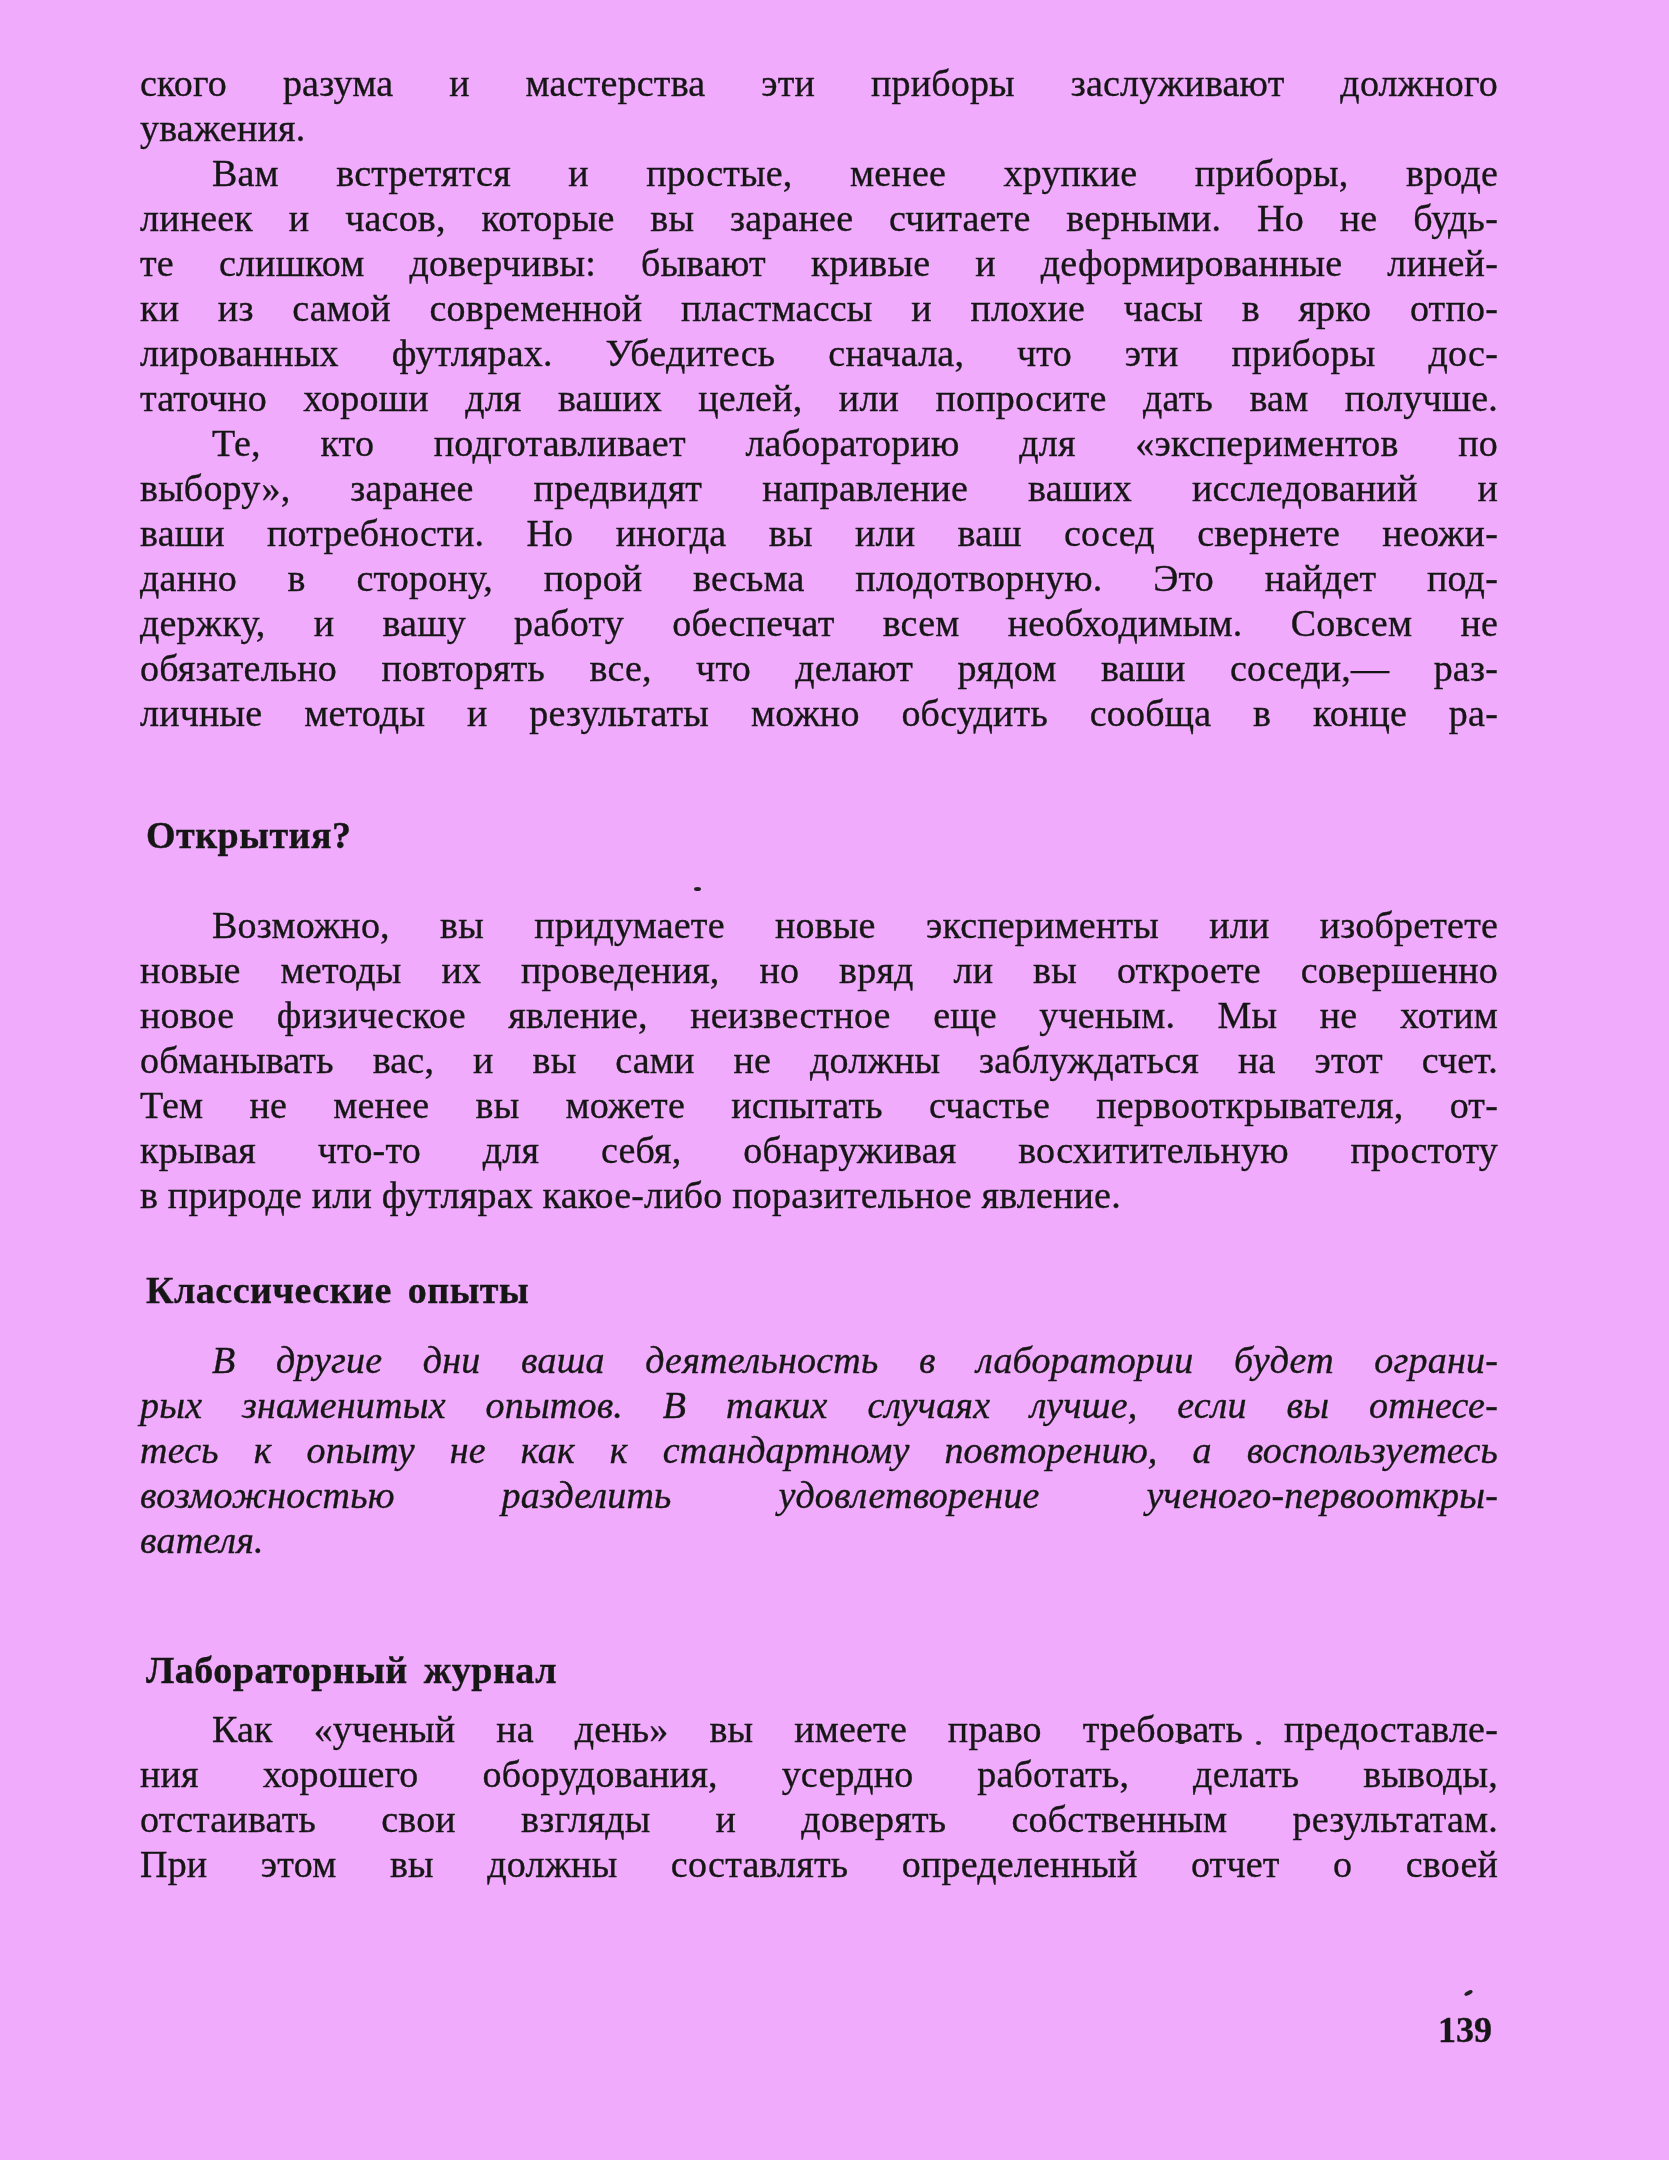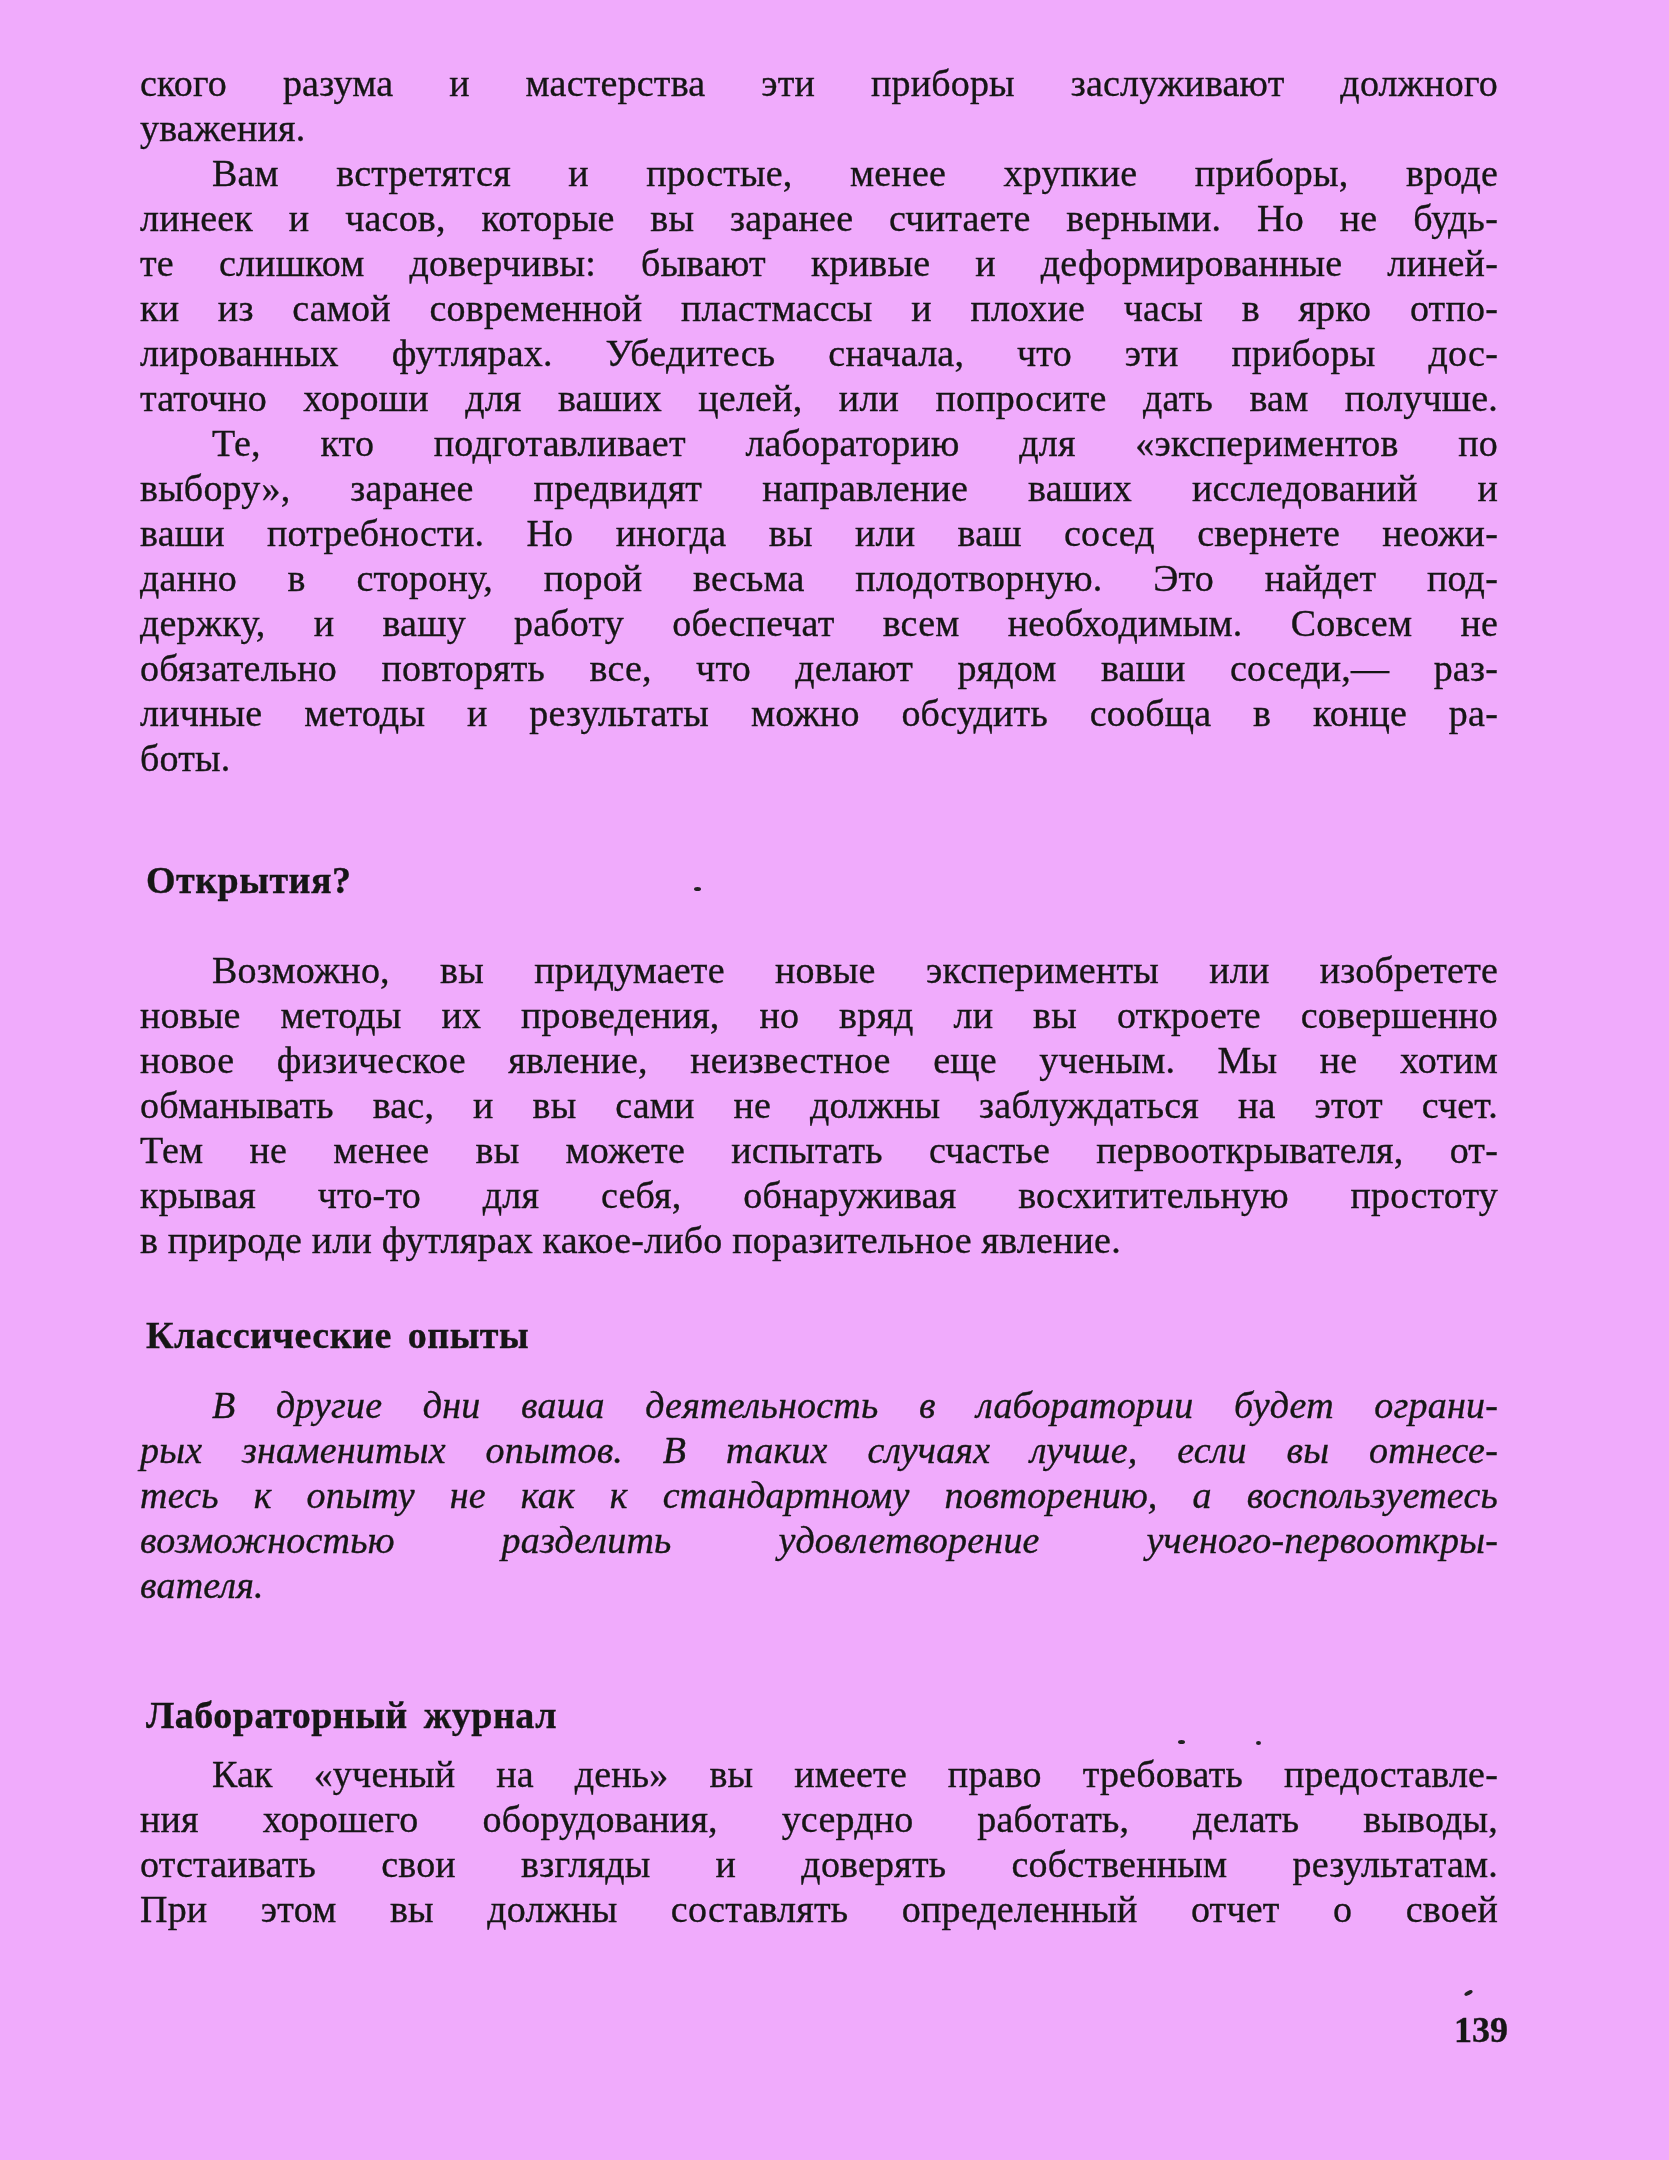--- a/index.html
+++ b/index.html
@@ -45,21 +45,21 @@
   }
   
   #b3{margin-top:77px;}   
   #b4{margin-top:45px;font-family:Liberation Serif, serif;}
   #b5{margin-top:50px;}   
   #b6{margin-top:25px;font-style:italic;}
   #b7{margin-top:85px;}   
   #b8{margin-top:14px;}
   .pagenum{
     position:absolute;
-    left:148px;top:2008px;
+    left:132px;top:2008px;
     width:1360px;
     text-align:right;
     font-size:36px;
     font-weight:bold;
     line-height:45px;
   }
   
   .speck{position:absolute;background:#222;border-radius:50%;}
   .speck.s1{left:694px;top:887px;width:7px;height:4px;}
   .speck.s2{left:1178px;top:1740px;width:7px;height:4px;}
@@ -84,21 +84,20 @@
         <div class="line just">таточно хороши для ваших целей, или попросите дать вам получше.</div>
       </div>
       <div id="b2" class="paragraph">
         <div class="line just indent">Те, кто подготавливает лабораторию для «экспериментов по</div>
         <div class="line just">выбору», заранее предвидят направление ваших исследований и</div>
         <div class="line just">ваши потребности. Но иногда вы или ваш сосед свернете неожи-</div>
         <div class="line just">данно в сторону, порой весьма плодотворную. Это найдет под-</div>
         <div class="line just">держку, и вашу работу обеспечат всем необходимым. Совсем не</div>
         <div class="line just">обязательно повторять все, что делают рядом ваши соседи,— раз-</div>
         <div class="line just">личные методы и результаты можно обсудить сообща в конце ра-</div>
-        <div class="line left">боты.</div>
       </div>
       <div id="b3" class="heading">Открытия?</div>
       <div id="b4" class="paragraph">
         <div class="line just indent">Возможно, вы придумаете новые эксперименты или изобретете</div>
         <div class="line just">новые методы их проведения, но вряд ли вы откроете совершенно</div>
         <div class="line just">новое физическое явление, неизвестное еще ученым. Мы не хотим</div>
         <div class="line just">обманывать вас, и вы сами не должны заблуждаться на этот счет.</div>
         <div class="line just">Тем не менее вы можете испытать счастье первооткрывателя, от-</div>
         <div class="line just">крывая что-то для себя, обнаруживая восхитительную простоту</div>
         <div class="line left">в природе или футлярах какое-либо поразительное явление.</div>

